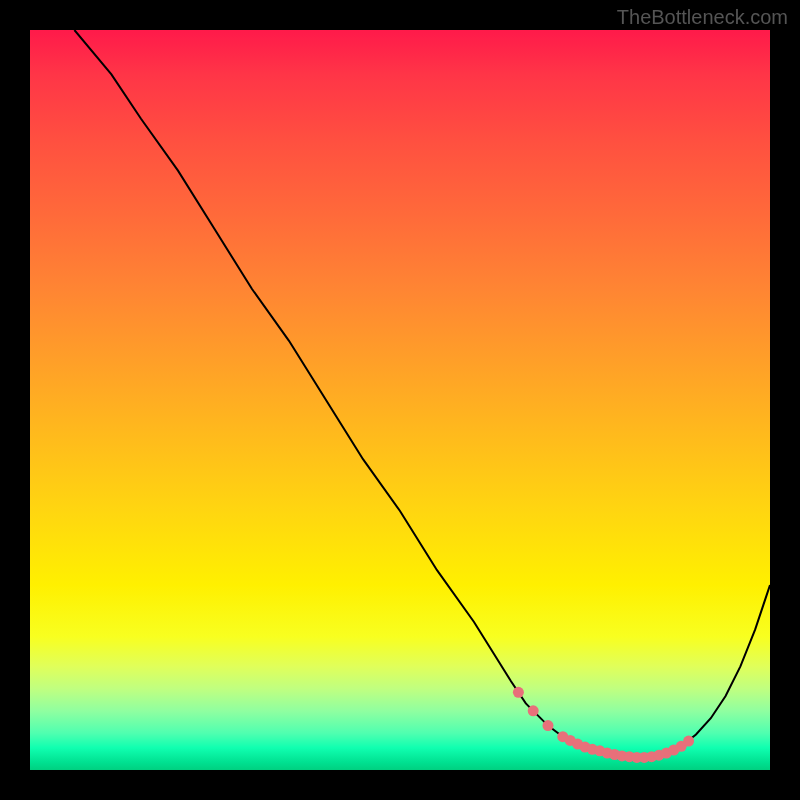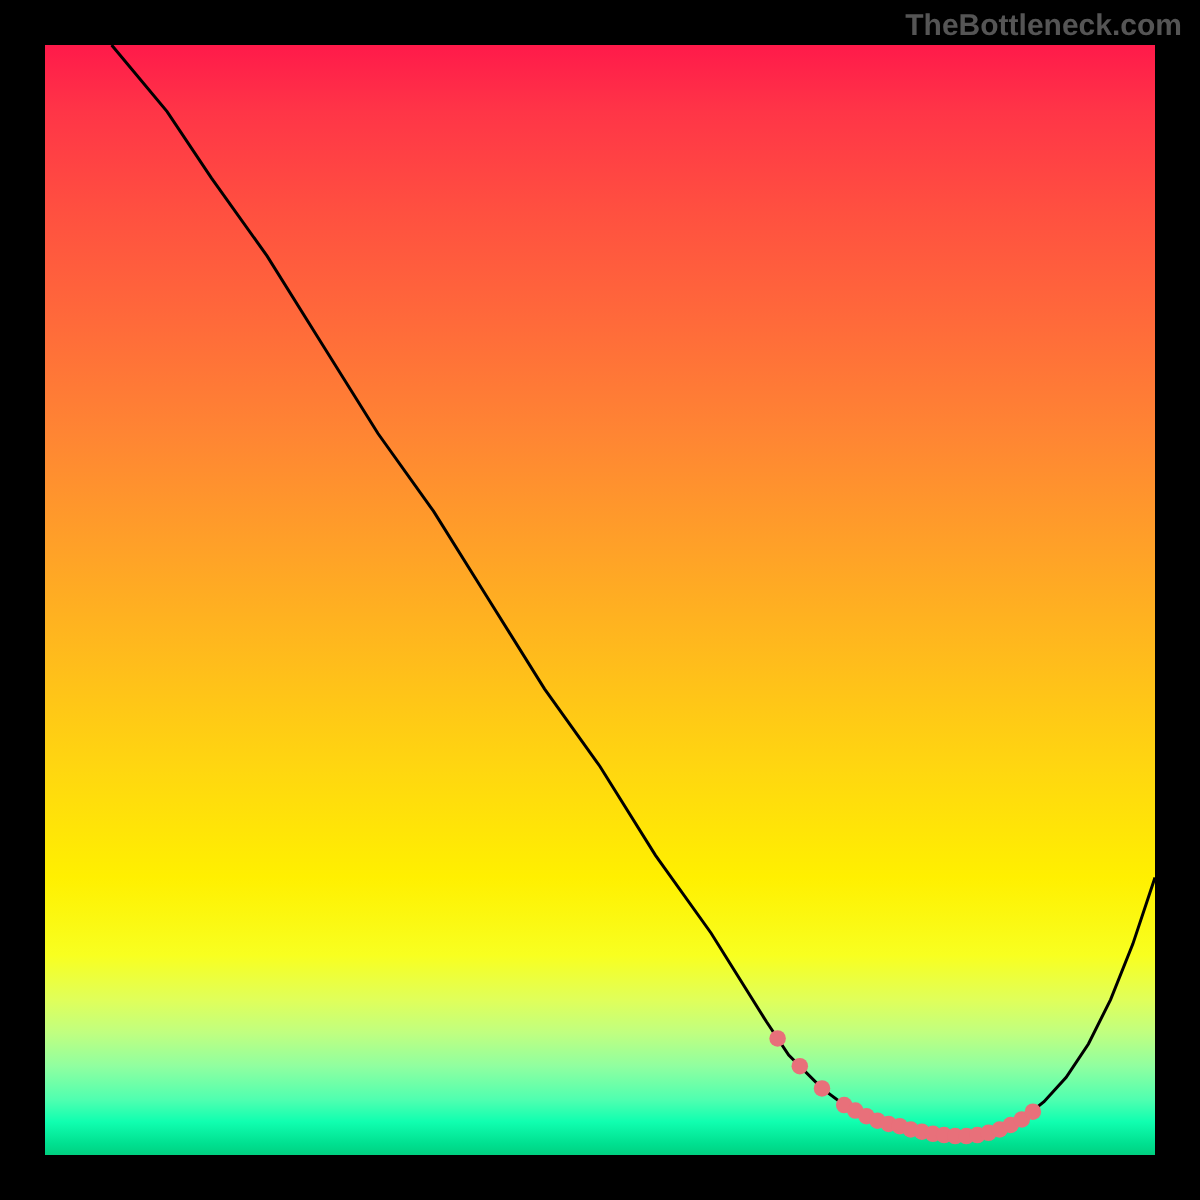--- a/index.html
+++ b/index.html
@@ -13,21 +13,21 @@
       background: #000;
       position: relative;
       font-family: Arial, sans-serif;
     }
     .watermark {
       position: absolute;
       top: 6px;
       right: 12px;
       color: #555;
       font-size: 20px;
-      font-weight: 700;
+      font-weight: 400;
       z-index: 10;
     }
     .chart-container {
       position: absolute;
       top: 30px;
       left: 30px;
       width: 740px;
       height: 740px;
       overflow: hidden;
     }

